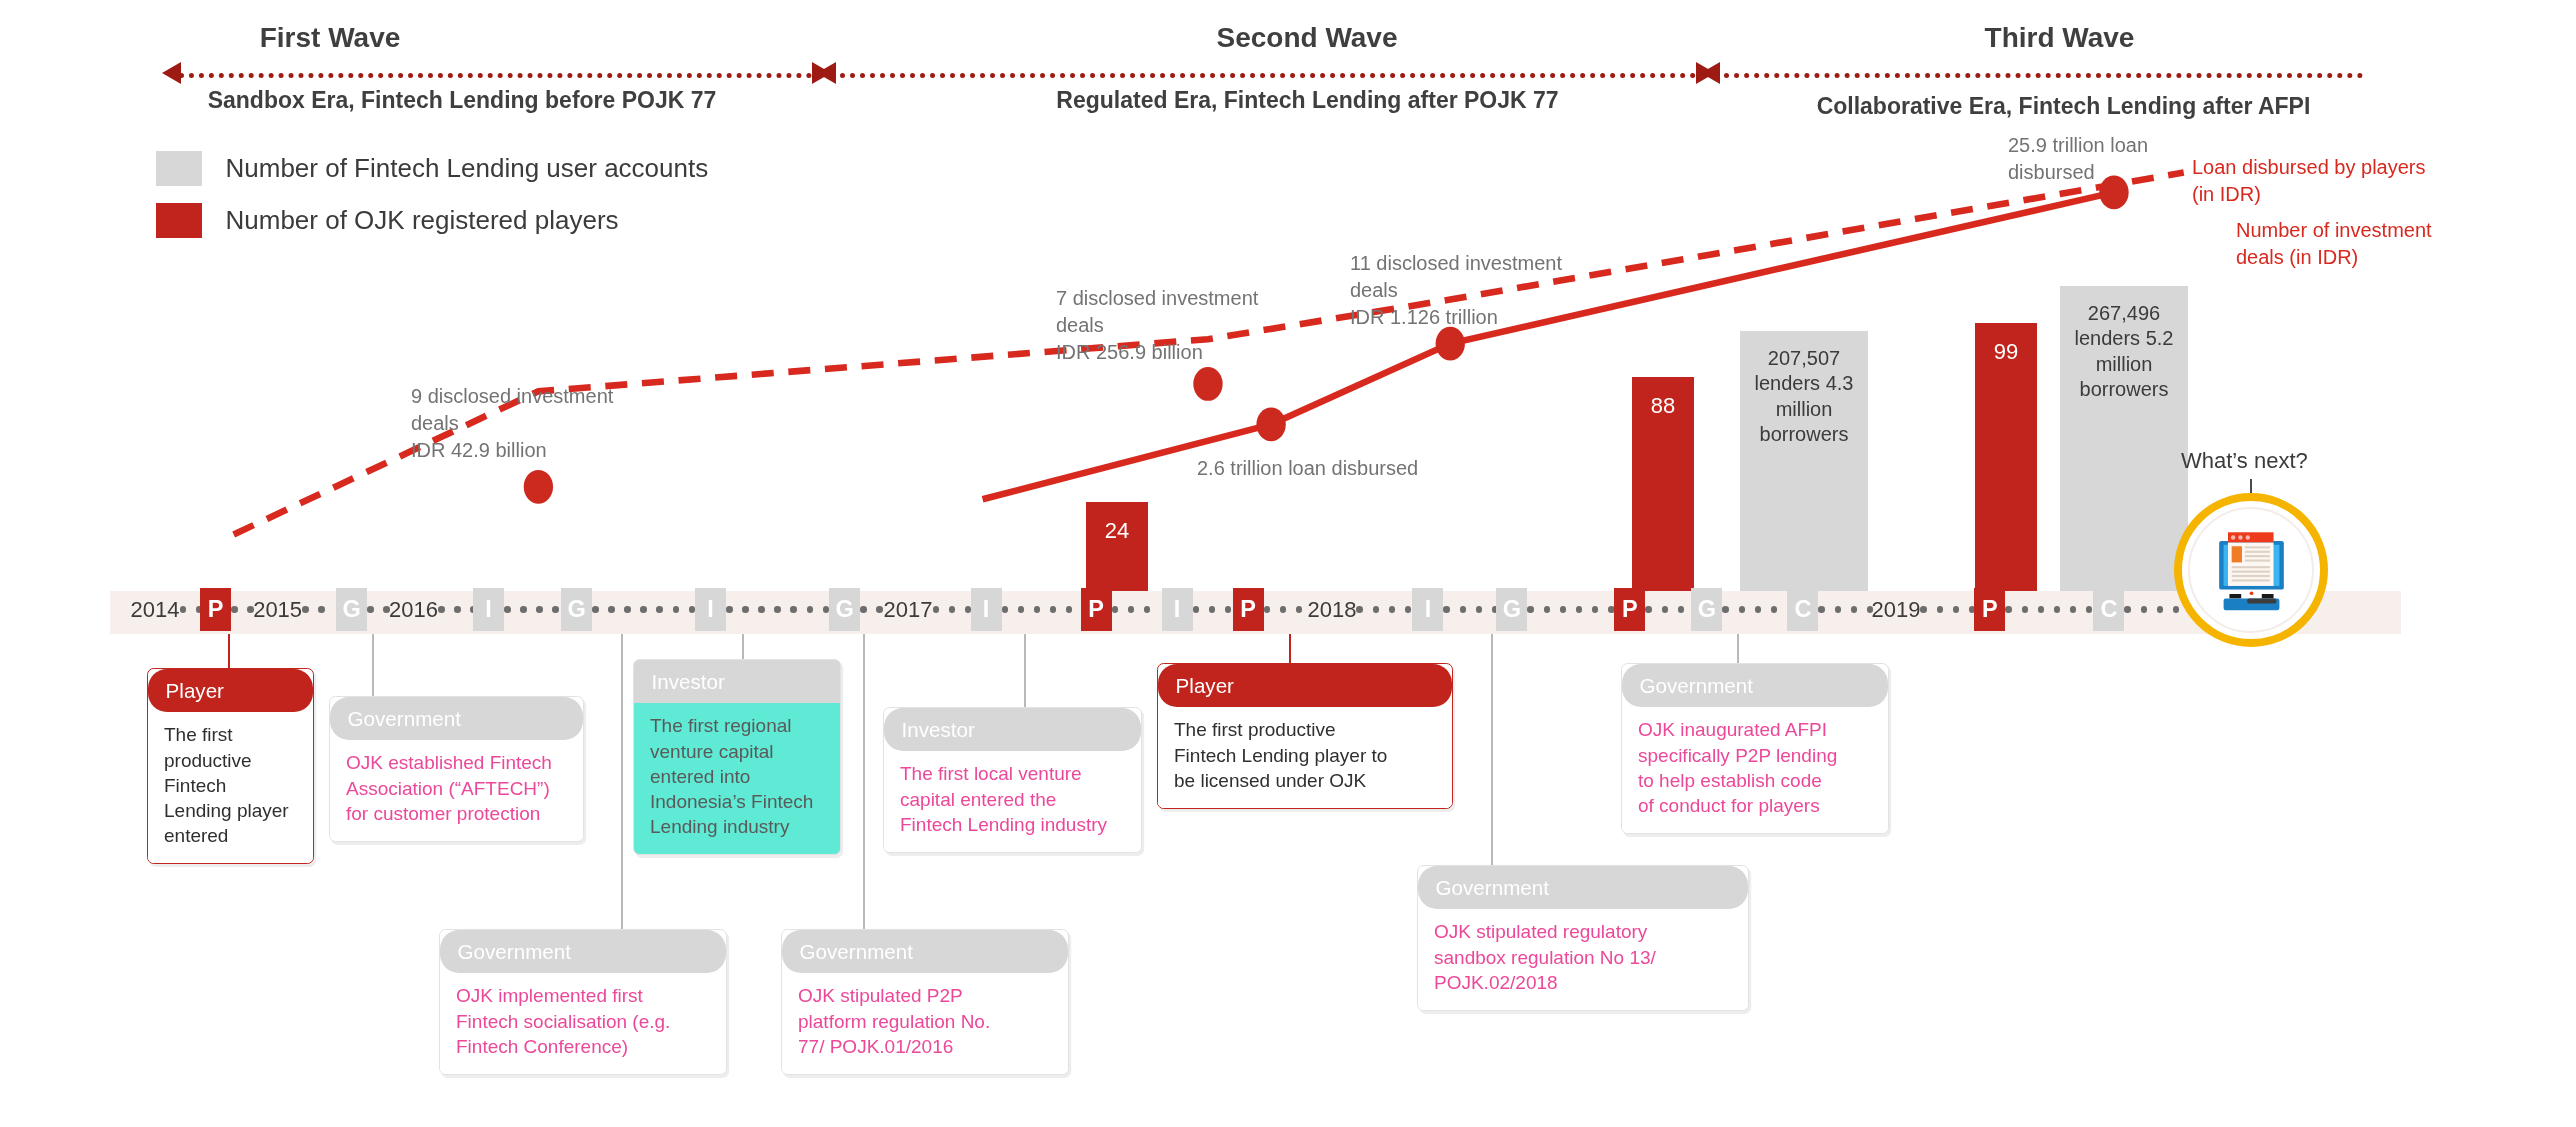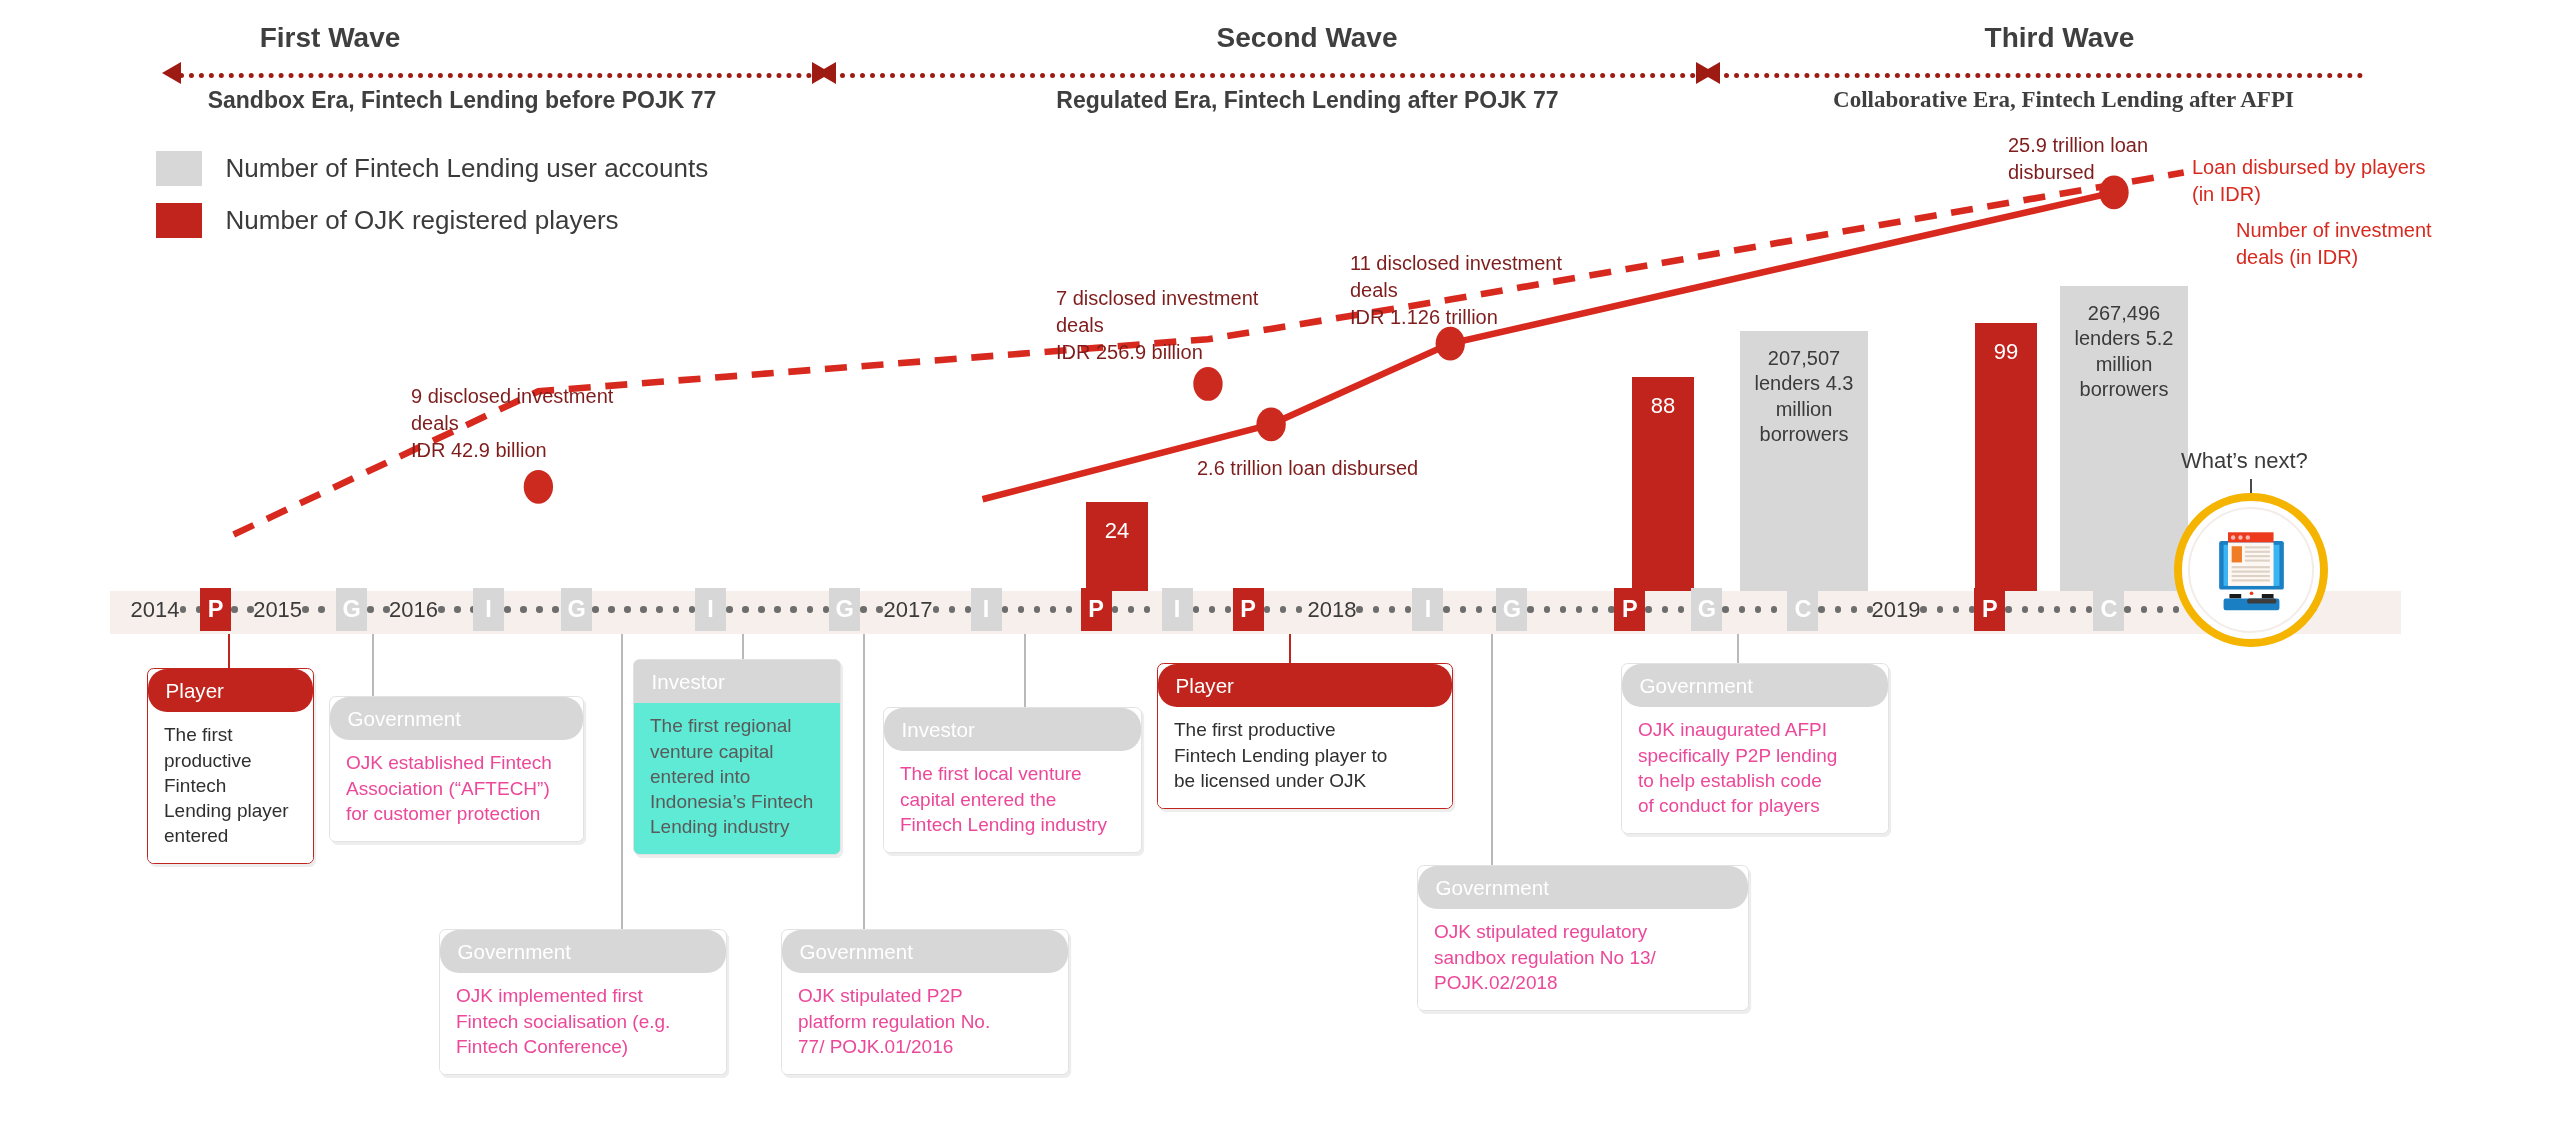--- a/index.html
+++ b/index.html
@@ -30,21 +30,21 @@
   .endarrow{width:0;height:0;border-top:12.5px solid transparent;border-bottom:12.5px solid transparent;border-left:20.6px solid #6d6d6d;}
 
   
   .bar{position:absolute;bottom:0;}
   .bar.red{background:#c1241c;}
   .bar.grey{background:#d7d7d7;}
   .bar-val{color:#fff;font-size:22px;text-align:center;padding-top:16px;}
   .bar-lbl{color:#3b3b3b;font-size:20px;line-height:1.28;text-align:center;padding-top:14.7px;}
 
   
-  .anno{font-size:20px;line-height:1.35;color:#7f1d1d;white-space:pre-line;}
+  .anno{font-size:20px;line-height:1.35;color:#737373;white-space:pre-line;}
   .anno-red{font-size:20px;line-height:1.35;color:#d8291f;white-space:pre-line;}
   .whatsnext{font-size:22px;color:#3b3b3b;white-space:nowrap;}
 
   
   .card{position:absolute;border-radius:6.6px;box-shadow:2.2px 2.9px 0 rgba(0,0,0,0.07);overflow:hidden;}
   .card .hd{font-size:20.6px;color:#ffffff;padding:9.5px 0 9.5px 17.6px;border-radius:19px;}
   .card .bd{font-size:19px;line-height:1.33;padding:10.3px 14.7px 14.7px 16px;white-space:pre-line;}
   .card.red{border:1.5px solid #c1241c;background:#fff;}
   .card.red .hd{background:#c1241c;}
   .card.red .bd{background:#ffffff;color:#2f2f2f;}
@@ -95,21 +95,21 @@
     <div class="arrow-left"></div>
   </div>
   <div class="abs" style="left:977px;top:87px;width:661px;">
     <div class="wave-sub">Regulated Era, Fintech Lending after POJK 77</div>
   </div>
 
   <div class="abs" style="left:1784px;top:22px;width:551px;">
     <div class="wave-title">Third Wave</div>
   </div>
   <div class="abs wave-rule" style="left:1724px;top:73px;width:639px;"></div>
-  <div class="abs" style="left:1733px;top:87px;width:661px;font-family:Liberation Serif, serif;">
+  <div class="abs" style="left:1733px;top:93px;width:661px;">
     <div class="wave-sub">Collaborative Era, Fintech Lending after AFPI</div>
   </div>
 
   <div class="abs" style="left:156px;top:151px;">
     <div style="display:flex;align-items:center;gap:23.5px;">
       <span class="legend-sw" style="background:#d7d7d7;"></span>
       <span class="legend-txt">Number of Fintech Lending user accounts</span>
     </div>
     <div style="display:flex;align-items:center;gap:23.5px;margin-top:17px;">
       <span class="legend-sw" style="background:#c1241c;"></span>

